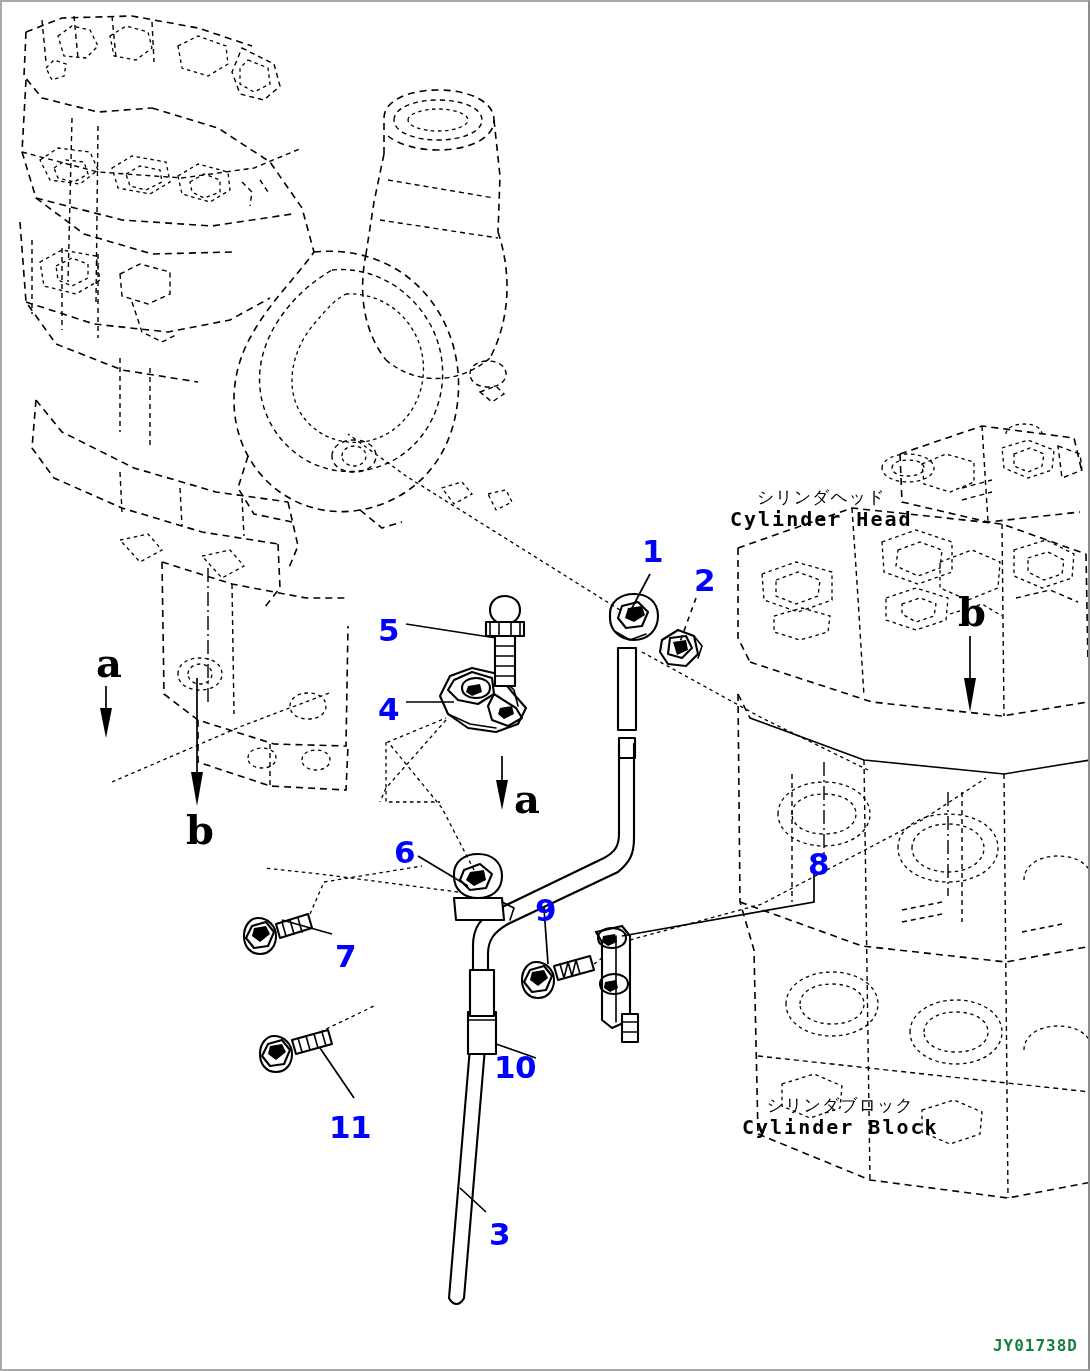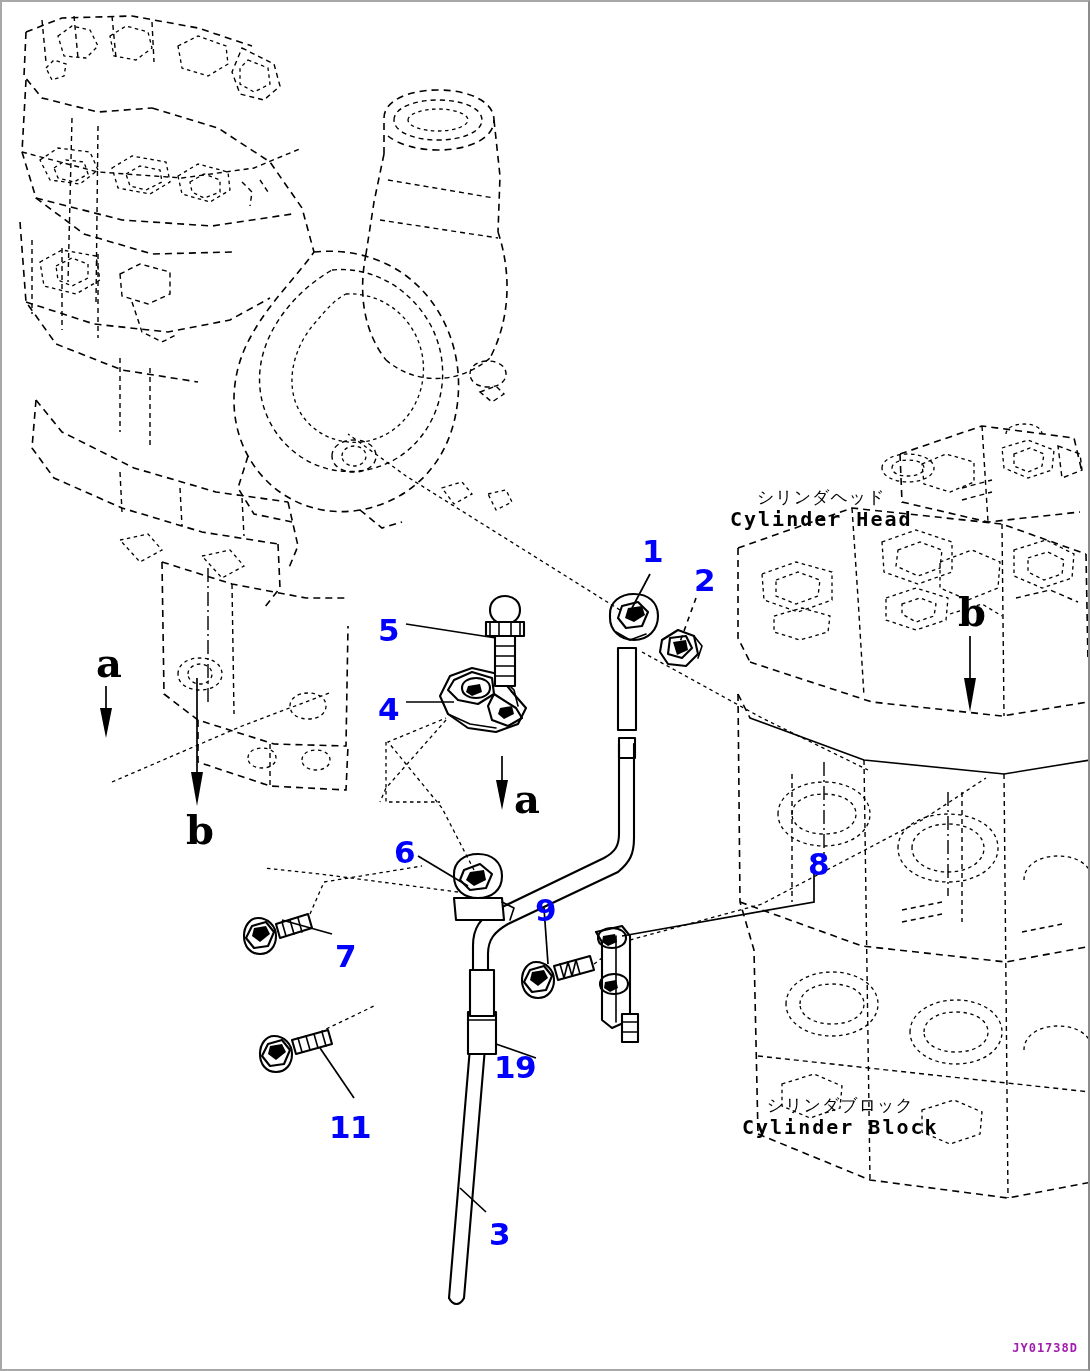--- a/index.html
+++ b/index.html
@@ -72,23 +72,23 @@
   .assy-label .en {
     display: block;
     font-size: 20px;
     font-weight: bold;
     letter-spacing: 2px;
   }
   .drawing-no {
     position: absolute;
     right: 14px;
     bottom: 18px;
-    color: #a21caf;
+    color: #15803d;
     font-family: "DejaVu Sans Mono", monospace;
-    font-size: 12px;
+    font-size: 16px;
     font-weight: bold;
     letter-spacing: 1px;
     user-select: none;
   }
 </style>
 </head>
 <body>
 
 <div id="page">
   <div id="artboard">
@@ -465,21 +465,21 @@
 
     <div class="callout" style="left:640px; top:534px;">1</div>
     <div class="callout" style="left:692px; top:563px;">2</div>
     <div class="callout" style="left:487px; top:1217px;">3</div>
     <div class="callout" style="left:376px; top:692px;">4</div>
     <div class="callout" style="left:376px; top:613px;">5</div>
     <div class="callout" style="left:392px; top:835px;">6</div>
     <div class="callout" style="left:333px; top:939px;">7</div>
     <div class="callout" style="left:806px; top:847px;">8</div>
     <div class="callout" style="left:533px; top:893px;">9</div>
-    <div class="callout" style="left:492px; top:1050px;">19</div>
+    <div class="callout" style="left:492px; top:1050px;">10</div>
     <div class="callout" style="left:327px; top:1110px;">11</div>
 
     <div class="section-mark" style="left:94px;  top:641px;">a</div>
     <div class="section-mark" style="left:184px; top:808px;">b</div>
     <div class="section-mark" style="left:512px; top:777px;">a</div>
     <div class="section-mark" style="left:956px; top:590px;">b</div>
 
     <div class="assy-label" style="left:728px; top:486px;">
       <span class="jp">シリンダヘッド</span>
       <span class="en">Cylinder Head</span>

